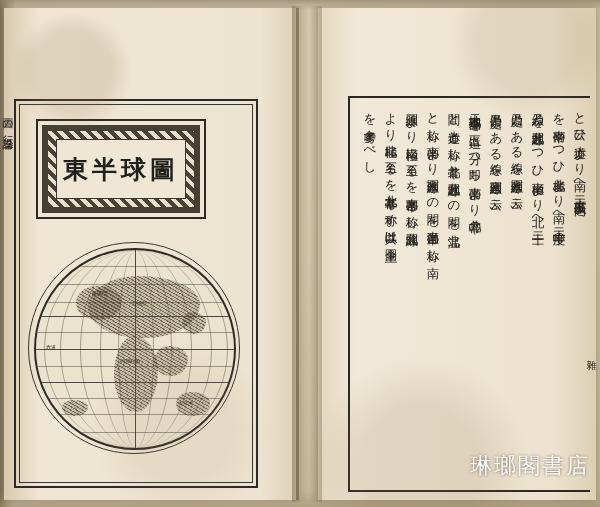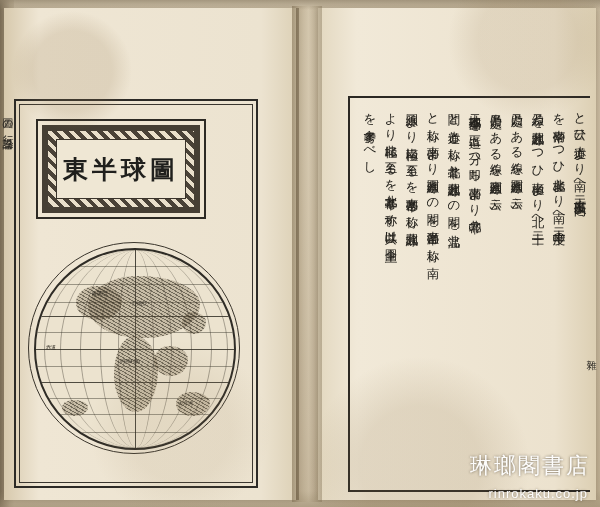--- a/index.html
+++ b/index.html
@@ -278,15 +278,14 @@
     <div class="col">と称し南帯より南圓線との間を南温帯と称し南</div>
     <div class="col">圓線より南極に至るを南寒帯と称し北圓線</div>
     <div class="col">より北極に至るを北寒帯と称す以共は全圖上</div>
     <div class="col short">を参考すべし</div>
   </div>
   <div class="col-marker">雜</div>
 
   <div class="stains"></div>
 
   <div class="stamp">琳瑯閣書店</div>
-  <div class="stamp-sub">rinrokaku.co.jp</div>
 
 </div>
 
 </body></html>

